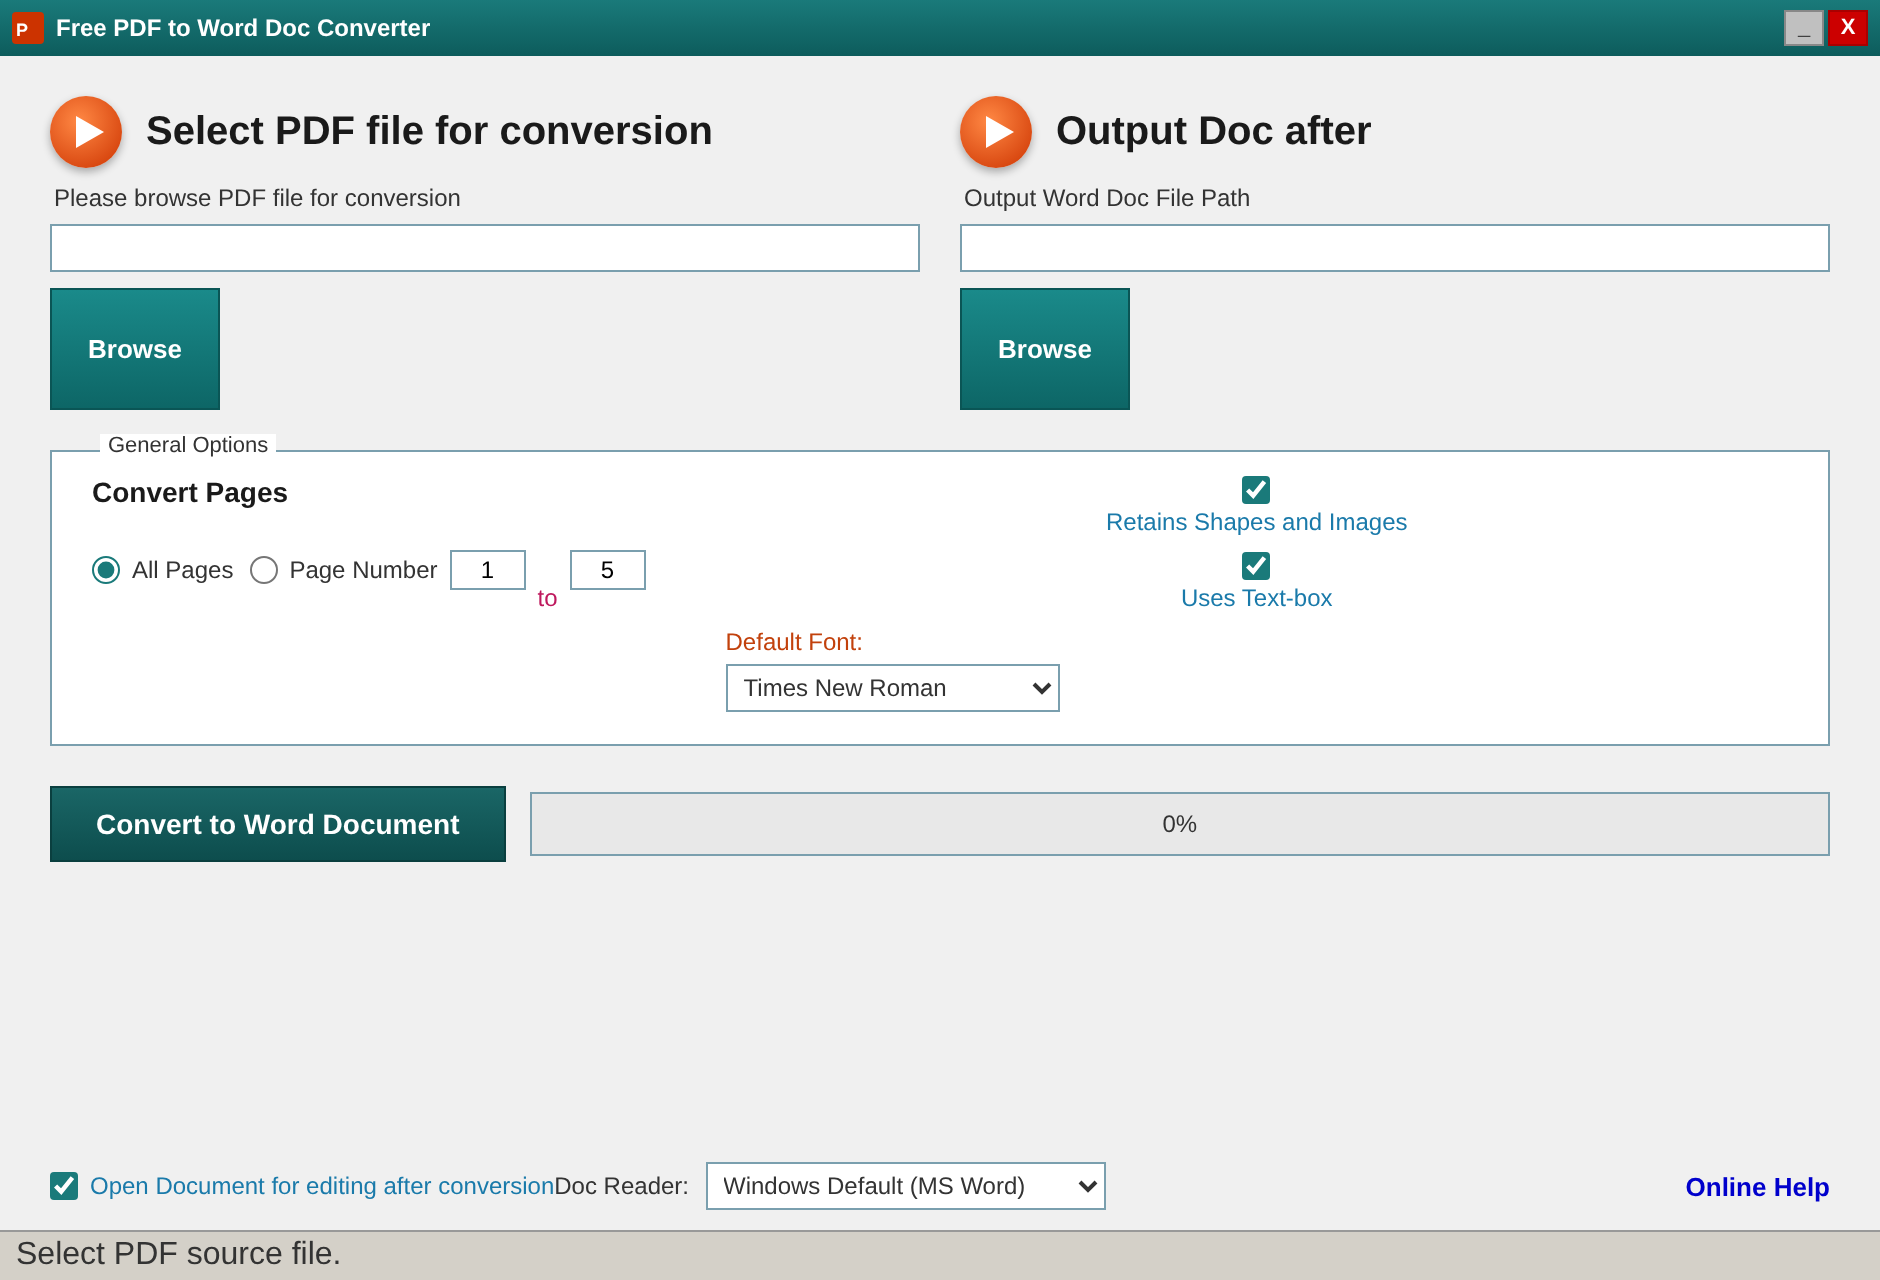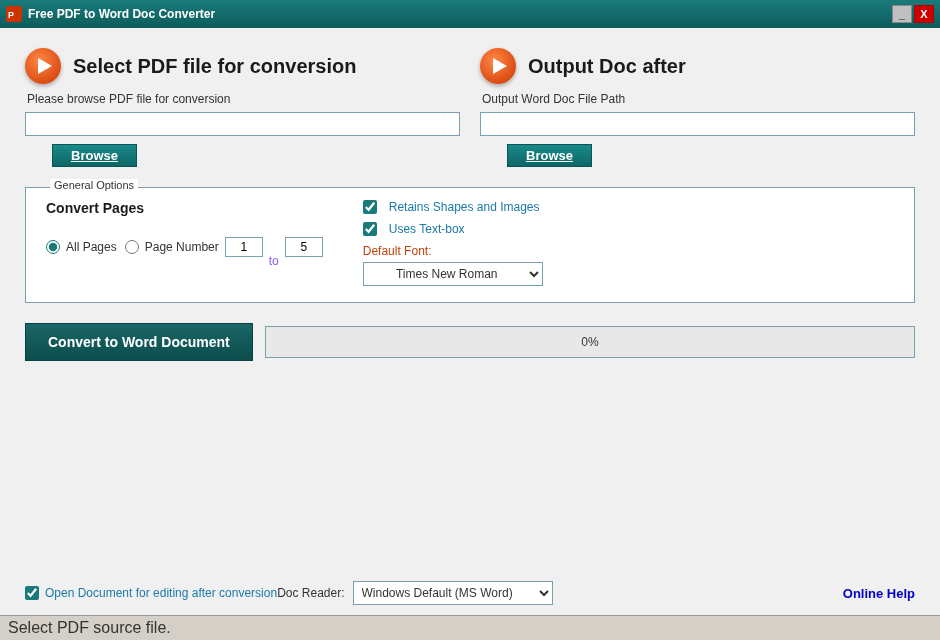--- a/index.html
+++ b/index.html
@@ -124,26 +124,24 @@
       border: 1px solid #7a9fae;
       background: white;
       padding: 2px 4px;
       font-size: 12px;
     }
     .browse-btn {
       margin-top: 8px;
       background: linear-gradient(to bottom, #1a8a8a, #0d6666);
       color: white;
       border: 1px solid #0a5555;
-      padding: 3px 18px;
+      padding: 22px 18px;
       font-size: 13px;
       font-weight: bold;
       cursor: pointer;
-      text-decoration: underline;
-      margin-left: 27px;
     }
 
     
     .options-group {
       border: 1px solid #7a9fae;
       padding: 12px 20px 16px 20px;
       margin-bottom: 20px;
       position: relative;
       background: white;
     }
@@ -198,56 +196,56 @@
     }
     .page-num-input {
       width: 38px;
       height: 20px;
       border: 1px solid #7a9fae;
       text-align: center;
       font-size: 12px;
     }
     .page-range-to {
       font-size: 12px;
-      color: #8b5cf6;
+      color: #be185d;
       margin-top: 28px;
     }
 
     
     .checkbox-row {
       display: flex;
       align-items: center;
-      gap: 12px;
+      gap: 2px;
       margin-bottom: 8px;
+      flex-direction: column;
     }
     .checkbox-input {
       accent-color: #1a7a7a;
       width: 14px;
       height: 14px;
     }
     .checkbox-label {
       font-size: 12px;
       color: #1a7aaa;
     }
 
     
     .font-label {
       font-size: 12px;
       color: #c2410c;
       margin-bottom: 4px;
     }
     .font-select {
-      width: 180px;
+      width: 167px;
       height: 24px;
       border: 1px solid #7a9fae;
       background: white;
       font-size: 12px;
       padding: 0 4px;
       color: #333;
-      text-align: center;
     }
 
     
     .convert-area {
       display: flex;
       align-items: center;
       gap: 12px;
       margin-bottom: 16px;
     }
     .convert-btn {

